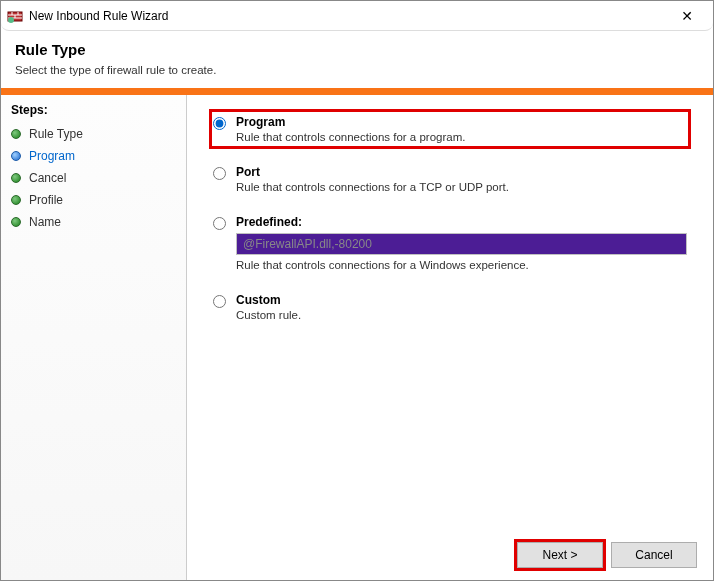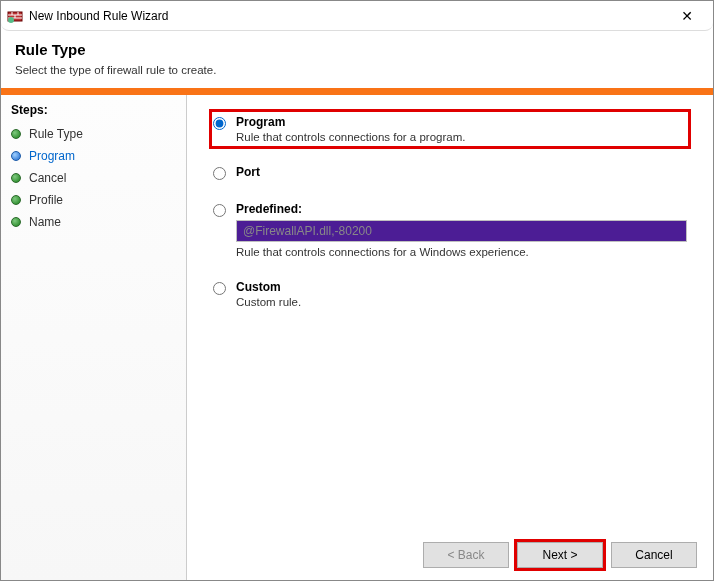--- a/index.html
+++ b/index.html
@@ -186,20 +186,21 @@
           <span class="texts">
             <div class="lbl">Program</div>
             <div class="desc">Rule that controls connections for a program.</div>
           </span>
         </label>
 
         <label class="opt">
           <input type="radio" name="ruletype" style="">
           <span class="texts">
             <div class="lbl">Port</div>
+            <div class="desc">Rule that controls connections for a TCP or UDP port.</div>
           </span>
         </label>
 
         <label class="opt">
           <input type="radio" name="ruletype" style="">
           <span class="texts">
             <div class="lbl">Predefined:</div>
             <div class="select">@FirewallAPI.dll,-80200</div>
             <div class="desc">Rule that controls connections for a Windows experience.</div>
           </span>
@@ -209,20 +210,19 @@
           <input type="radio" name="ruletype" style="">
           <span class="texts">
             <div class="lbl">Custom</div>
             <div class="desc">Custom rule.</div>
           </span>
         </label>
 
       </div>
 
       <div class="footer">
-        <button class="btn" disabled="">&lt; Back</button>
         <button class="btn framed">Next &gt;</button>
         <button class="btn">Cancel</button>
       </div>
     </div>
 
   </div>
 </div>
 
 </body></html>

